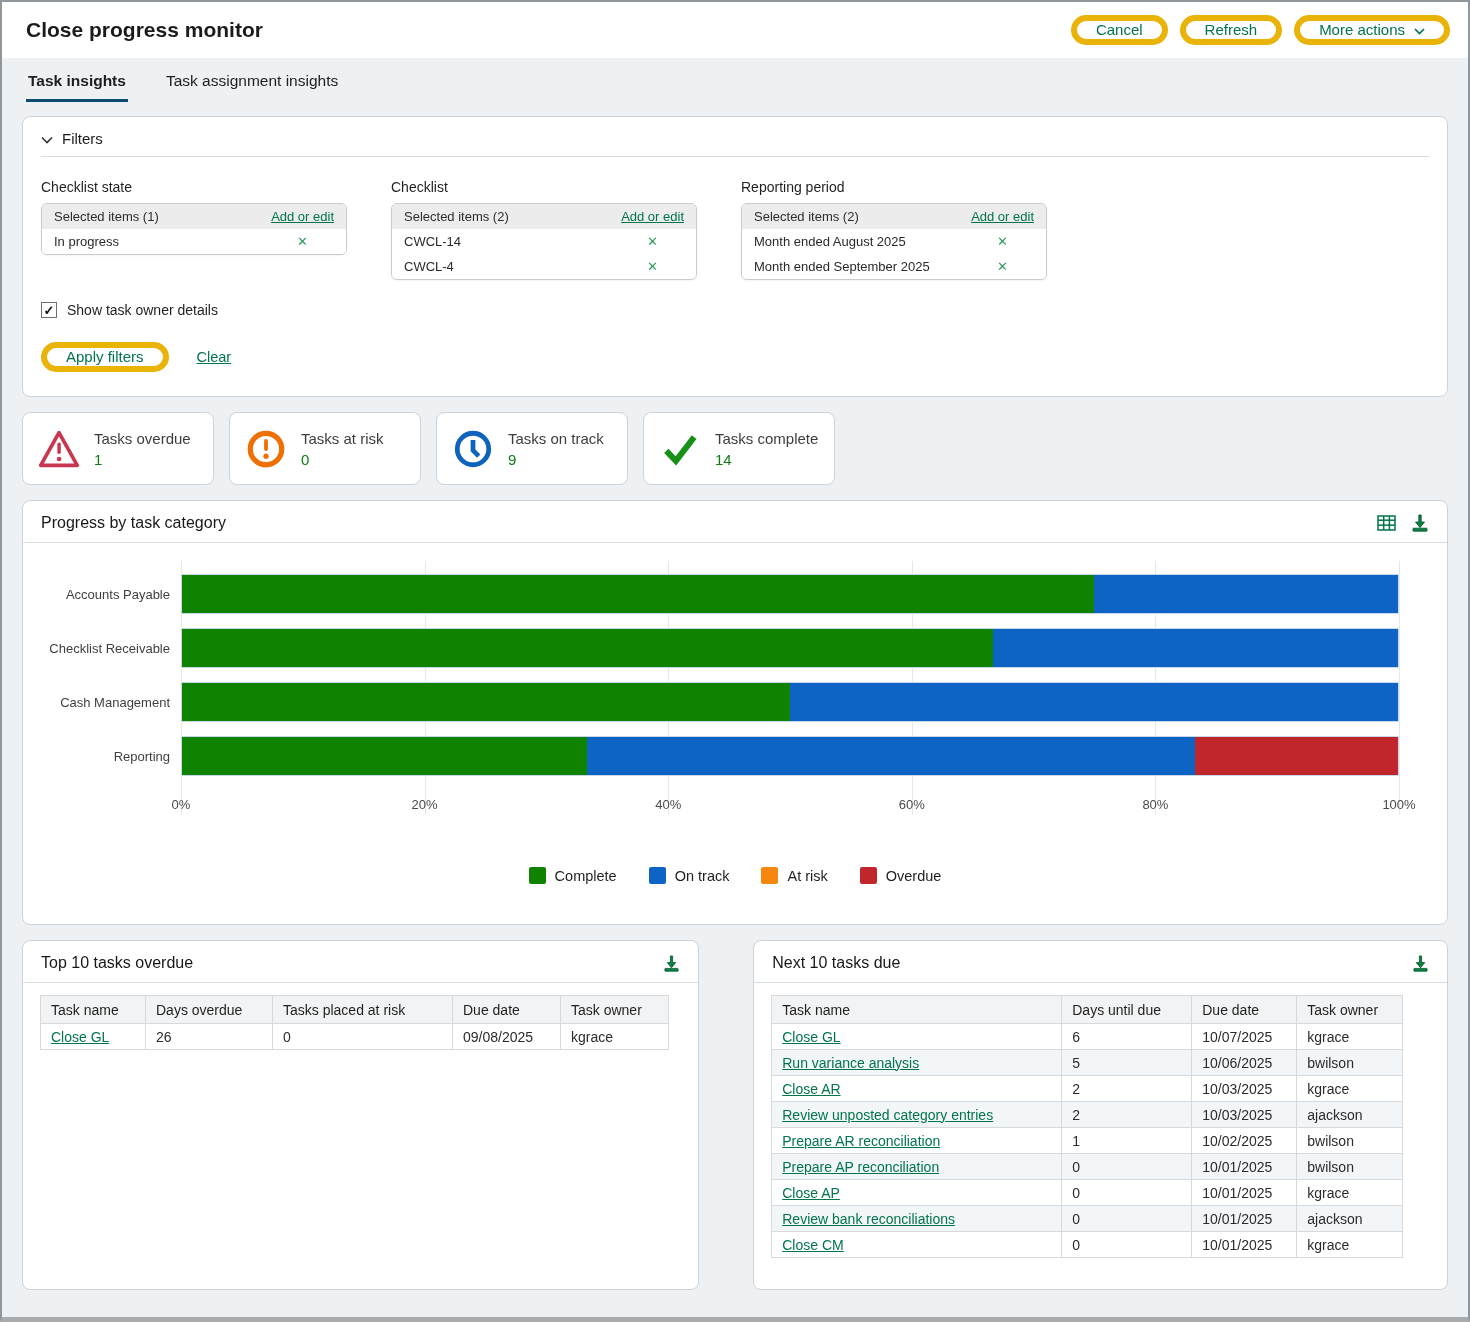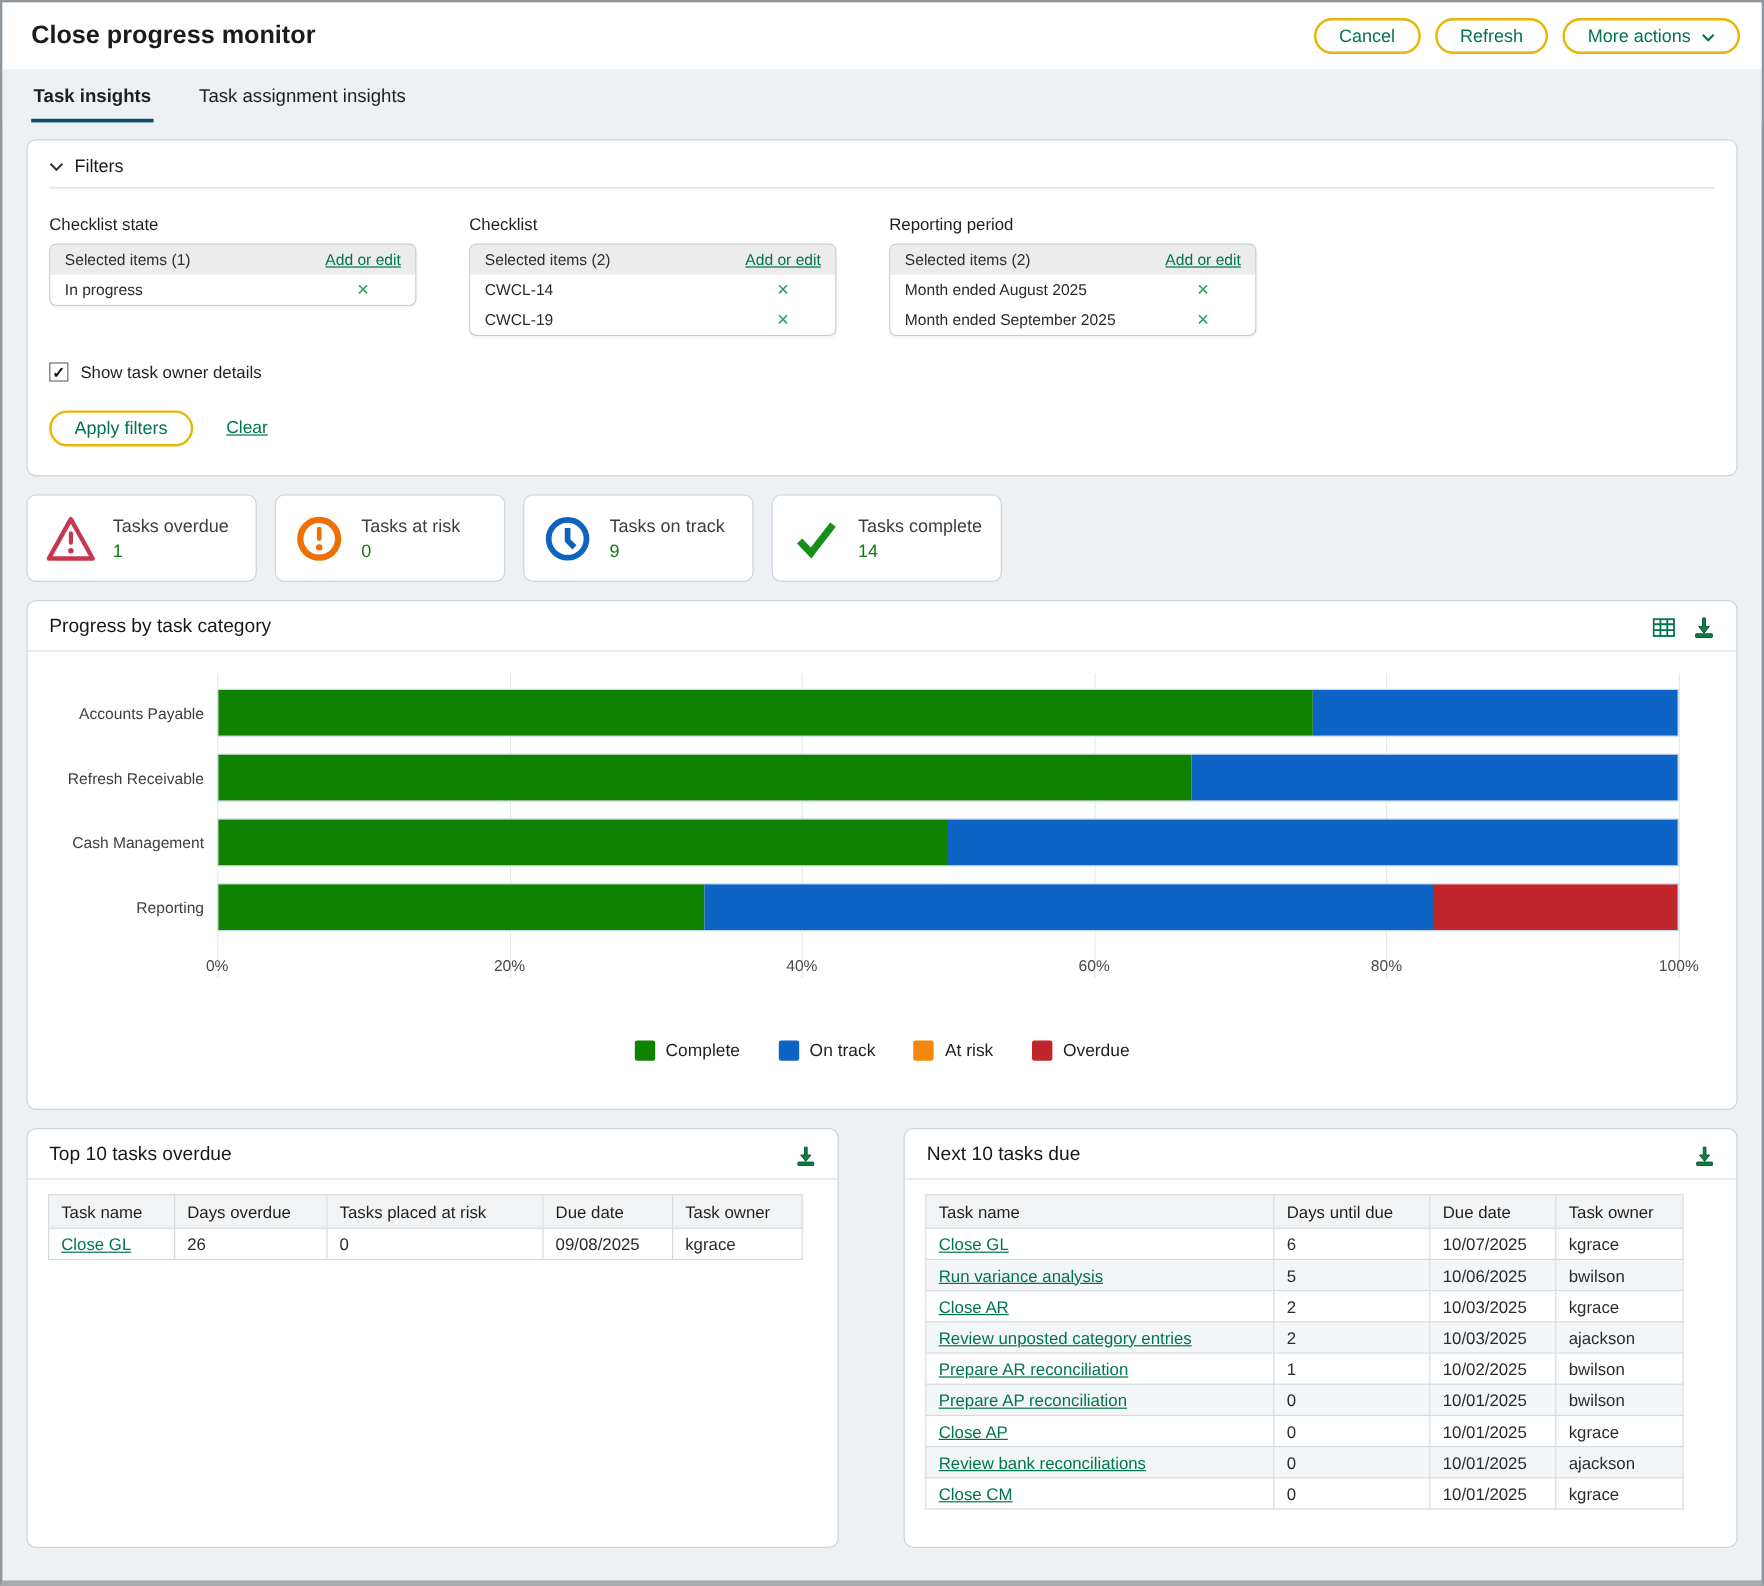--- a/index.html
+++ b/index.html
@@ -15,23 +15,23 @@
   }
   
   .app-header {
     background:#fff; height:56px;
     display:flex; align-items:center; justify-content:space-between;
     padding:0 18px 0 24px;
   }
   .page-title { font-size:21px; font-weight:bold; color:#1b1b1b; }
   .header-buttons { display:flex; gap:12px; }
   .btn {
-    border:2px solid #eab308; color:#00754a; background:#fff;
+    border:6px solid #eab308; color:#00754a; background:#fff;
     border-radius:16px; height:30px; padding:0 19px;
-    font-size:15px; font-family:inherit; display:flex; align-items:center; gap:9px;
+    font-size:15px; font-family:inherit; display:flex; align-items:flex-start; gap:9px;
     cursor:pointer; white-space:nowrap;
   }
   .chev { display:inline-block; }
   
   .tab-strip {
     background:#edf1f4; display:flex; gap:36px; padding:0 24px;
     height:44px; align-items:flex-end;
   }
   .tab { font-size:15.5px; color:#1e1e1e; padding:10px 2px 9px; cursor:pointer; border-bottom:3px solid transparent; }
   .tab.active { font-weight:bold; border-bottom:3px solid #0c4a6e; }
@@ -173,21 +173,21 @@
           <div class="fbox">
             <div class="fbox-head">
               <span>Selected items (2)</span>
               <span class="addedit">Add or edit</span>
             </div>
             <div class="fitem">
               <span>CWCL-14</span>
               <span class="x">✕</span>
             </div>
             <div class="fitem">
-              <span>CWCL-19</span>
+              <span>CWCL-4</span>
               <span class="x">✕</span>
             </div>
           </div>
         </div>
         <div class="fgroup">
           <div class="flabel">Reporting period</div>
           <div class="fbox">
             <div class="fbox-head">
               <span>Selected items (2)</span>
               <span class="addedit">Add or edit</span>
@@ -301,21 +301,21 @@
         </div>
       <div id="chart-rows">
           <div class="crow">
             <div class="clabel">Accounts Payable</div>
             <div class="cbar">
               <div class="seg" style="width: 75%; background: rgb(15, 130, 0);"></div>
               <div class="seg" style="width: 25%; background: rgb(13, 100, 197);"></div>
             </div>
           </div>
           <div class="crow">
-            <div class="clabel">Refresh Receivable</div>
+            <div class="clabel">Checklist Receivable</div>
             <div class="cbar">
               <div class="seg" style="width: 66.7%; background: rgb(15, 130, 0);"></div>
               <div class="seg" style="width: 33.3%; background: rgb(13, 100, 197);"></div>
             </div>
           </div>
           <div class="crow">
             <div class="clabel">Cash Management</div>
             <div class="cbar">
               <div class="seg" style="width: 50%; background: rgb(15, 130, 0);"></div>
               <div class="seg" style="width: 50%; background: rgb(13, 100, 197);"></div>

